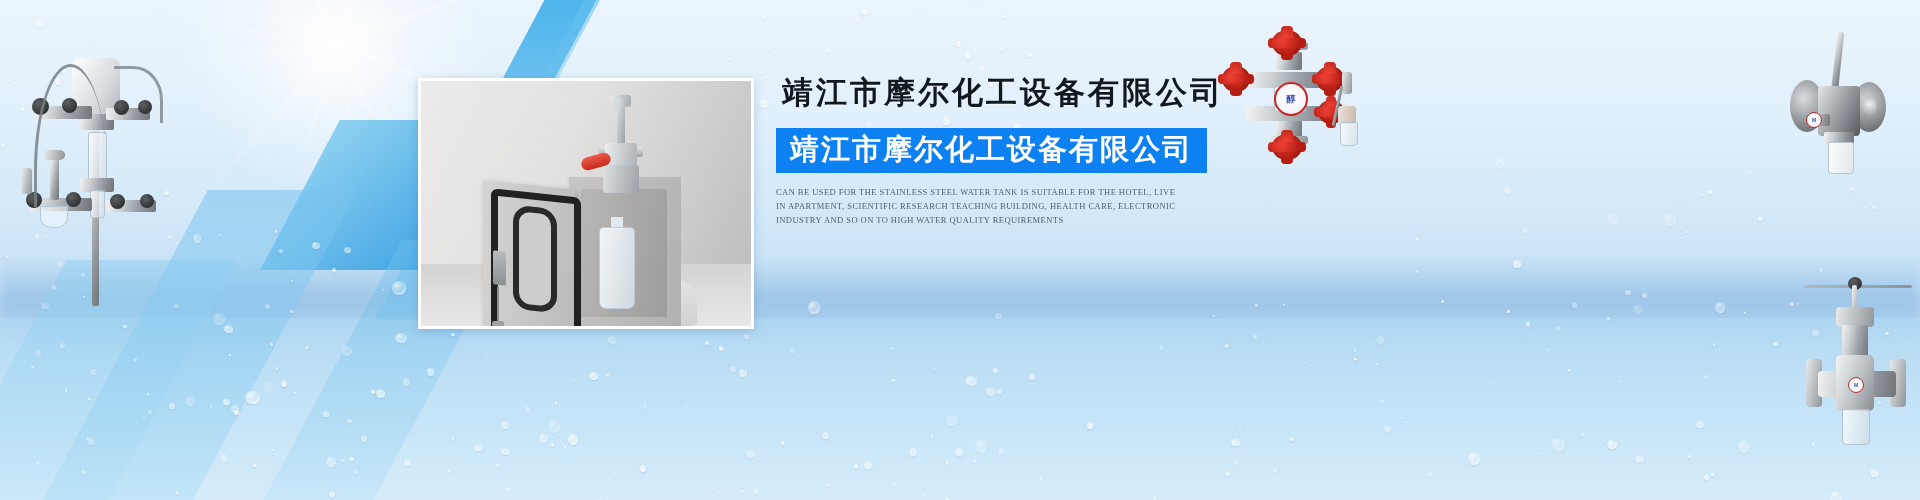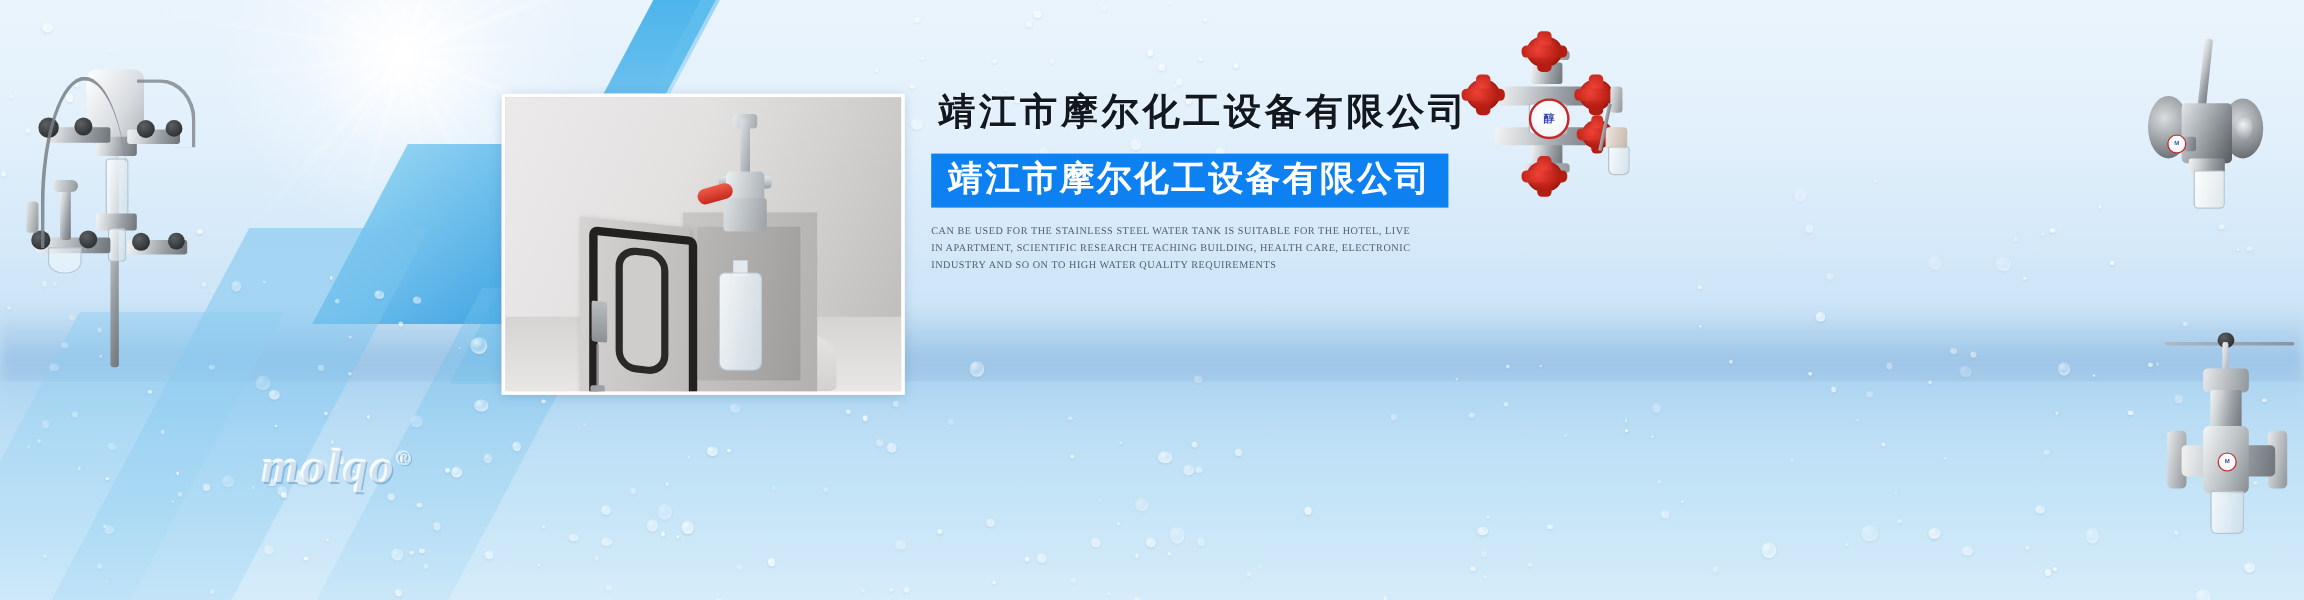--- a/index.html
+++ b/index.html
@@ -553,17 +553,14 @@
       </div>
     <div class="glass" style="left:42px;top:154px;width:26px;height:34px;border-radius:2px 2px 5px 5px;"></div>
   </div>
 
   <div class="textblock">
     <div class="company">靖江市摩尔化工设备有限公司</div>
     <div><span class="badge">靖江市摩尔化工设备有限公司</span></div>
     <div class="enlines">CAN BE USED FOR THE STAINLESS STEEL WATER TANK IS SUITABLE FOR THE HOTEL, LIVE IN APARTMENT, SCIENTIFIC RESEARCH TEACHING BUILDING, HEALTH CARE, ELECTRONIC INDUSTRY AND SO ON TO HIGH WATER QUALITY REQUIREMENTS</div>
   </div>
 
-  <div class="logo">
-    <span>molqo</span><sup>®</sup>
-  </div>
 
 </div>
 
 </body></html>

